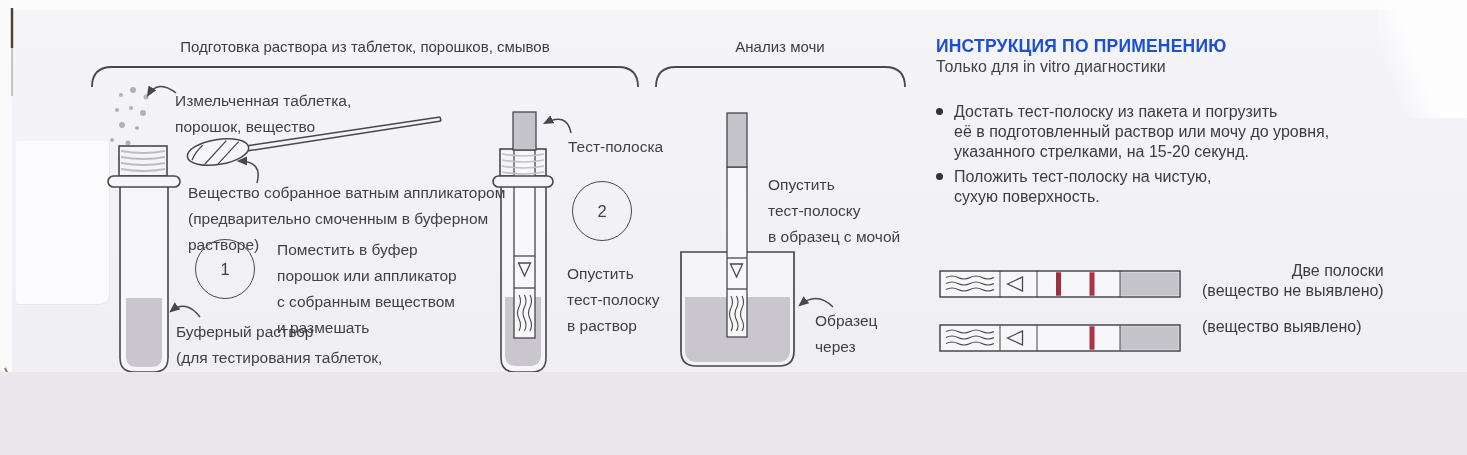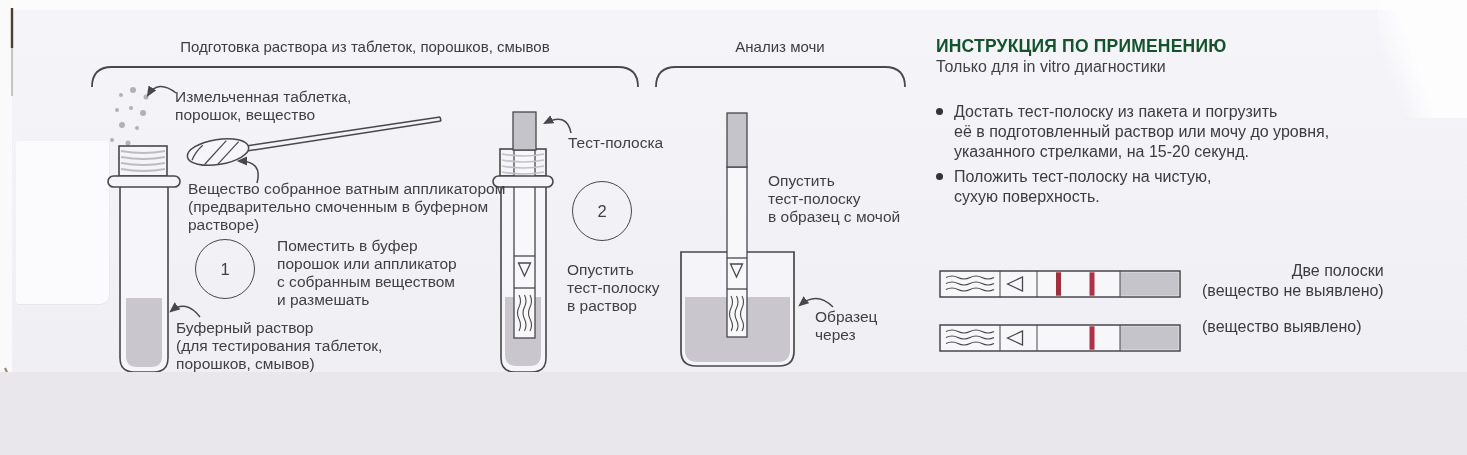--- a/index.html
+++ b/index.html
@@ -17,27 +17,27 @@
   .top-band{position:absolute;left:0;top:0;right:0;height:10px;background:#fcfcfd;}
   .left-band{position:absolute;left:0;top:0;width:12px;height:420px;background:#fafafb;}
   .tr-wedge{position:absolute;left:1378px;top:0;width:89px;height:118px;
     background:linear-gradient(250deg,#fdfdfe 55%,rgba(253,253,254,0) 80%);}
   .sticker{
     position:absolute;left:16px;top:141px;width:93px;height:163px;
     background:#fbfbfd;border-right:1px solid #eceaf0;border-bottom:1px solid #e7e6ec;
     border-radius:2px 2px 10px 3px;
   }
   svg.overlay{position:absolute;left:0;top:0;}
-  .lbl{position:absolute;font-size:15.5px;line-height:18px;white-space:pre-line;color:#3f3f44;}
+  .lbl{position:absolute;font-size:15.5px;line-height:26px;white-space:pre-line;color:#3f3f44;}
   .hdr{position:absolute;top:38px;font-size:15px;color:#3c3c41;transform:translateX(-50%);white-space:nowrap;}
   .step-circle{
     position:absolute;width:58px;height:58px;border:1.7px solid #48484c;border-radius:50%;
     display:flex;align-items:center;justify-content:center;font-size:16.5px;color:#3f3f44;
   }
-  .ins-title{position:absolute;left:936px;top:36px;font-size:17.5px;font-weight:bold;color:#14532d;letter-spacing:.2px;white-space:nowrap;}
+  .ins-title{position:absolute;left:936px;top:36px;font-size:17.5px;font-weight:bold;color:#1d4ed8;letter-spacing:.2px;white-space:nowrap;}
   .ins-sub{position:absolute;left:936px;top:58px;font-size:16px;color:#414146;white-space:nowrap;}
   .bullet{position:absolute;left:936px;display:flex;gap:11px;font-size:16px;line-height:20px;color:#3b3b40;margin-top:12px;}
   .dot{flex:0 0 auto;width:7px;height:7px;border-radius:50%;background:#323237;margin-top:6px;}
   .bullet .txt{white-space:pre-line;}
   .result-lbl{position:absolute;left:1202px;font-size:16px;line-height:20px;color:#3b3b40;white-space:nowrap;text-align:right;}
 </style>
 </head>
 <body>
 
 <div id="stage">

